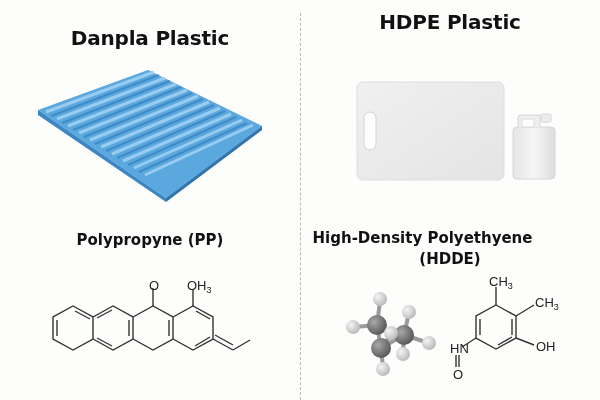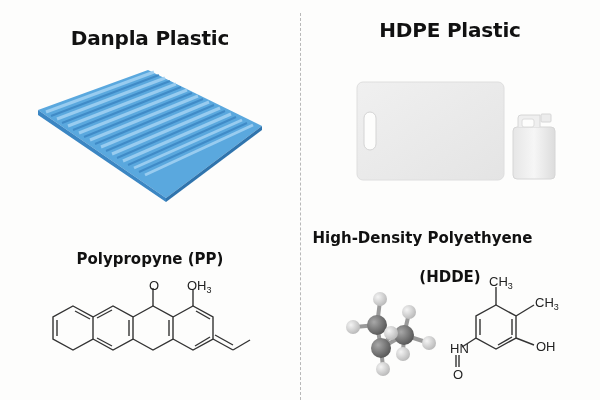--- a/index.html
+++ b/index.html
@@ -62,21 +62,21 @@
     <line x1="87" y1="90" x2="195" y2="43"></line>
     <line x1="98" y1="97" x2="206" y2="49"></line>
     <line x1="109" y1="104" x2="217" y2="55"></line>
   </g>
 
   <path d="M8,42 q6,6 10,2 q6,6 10,2 q6,6 10,2 q6,6 10,2 q6,6 10,2 q6,6 10,2 q6,6 10,2 q6,6 10,2 q6,6 10,2 q6,6 10,2 q6,6 10,2 q6,6 10,2 L136,130" fill="none" stroke="#2f78b6" stroke-width="1.5" opacity="0"></path>
   <path d="M8,42 L136,130 L136,134 L8,47 Z" fill="#3b86c3"></path>
   <path d="M136,130 L232,58 L232,62 L136,134 Z" fill="#2f74ad"></path>
 </svg>
 
-<div class="subtitle" style="left:0;width:300px;top:230px;margin-top:19px;">Polypropyne (PP)</div>
+<div class="subtitle" style="left:0;width:300px;top:230px;">Polypropyne (PP)</div>
 
 <svg class="abs" style="left:40px;top:280px;" width="230" height="110" viewBox="0 0 230 110">
   <g stroke="#333" stroke-width="1.4" fill="none">
 
     <polygon points="33,26 53,37 53,59 33,70 13,59 13,37"></polygon>
     <line x1="17" y1="40" x2="17" y2="56"></line>
     <line x1="35" y1="31" x2="50" y2="39"></line>
 
     <polyline points="53,37 73,26 93,37 93,59 73,70 53,59"></polyline>
     <line x1="57" y1="38" x2="72" y2="30"></line>
@@ -97,21 +97,21 @@
     <line x1="173" y1="59" x2="193" y2="70"></line>
     <line x1="175" y1="55" x2="193" y2="65"></line>
     <line x1="193" y1="70" x2="210" y2="60"></line>
   </g>
   <text x="109" y="10" font-family="Liberation Sans, sans-serif" font-size="13" fill="#222">O</text>
   <text x="147" y="10" font-family="Liberation Sans, sans-serif" font-size="13" fill="#222"><tspan>OH</tspan><tspan font-size="9" dy="3">3</tspan></text>
 </svg>
 
 <div class="divider"></div>
 
-<div class="title" style="left:300px;width:300px;top:10px;margin-top:8px;">HDPE Plastic</div>
+<div class="title" style="left:300px;width:300px;top:10px;">HDPE Plastic</div>
 
 <svg class="abs" style="left:350px;top:70px;" width="220" height="120" viewBox="0 0 220 120">
   <defs>
     <linearGradient id="board" x1="0" y1="0" x2="1" y2="1">
       <stop offset="0" stop-color="#f0f0f0"></stop>
       <stop offset="1" stop-color="#e4e4e4"></stop>
     </linearGradient>
     <linearGradient id="jug" x1="0" y1="0" x2="1" y2="0">
       <stop offset="0" stop-color="#e6e6e6"></stop>
       <stop offset="0.5" stop-color="#f6f6f6"></stop>
@@ -122,21 +122,21 @@
   <rect x="14" y="42" width="12" height="38" rx="6" fill="#fdfdfc" stroke="#d4d4d4"></rect>
   <g>
     <rect x="163" y="57" width="42" height="52" rx="4" fill="url(#jug)" stroke="#d6d6d6"></rect>
     <path d="M168,57 L168,48 Q168,45 171,45 L190,45 L190,57" fill="#efefef" stroke="#d6d6d6"></path>
     <rect x="172" y="49" width="12" height="8" rx="2" fill="#fdfdfc" stroke="#dcdcdc"></rect>
     <rect x="191" y="44" width="10" height="8" rx="1" fill="#ececec" stroke="#d6d6d6"></rect>
   </g>
 </svg>
 
 <div class="subtitle" style="left:300px;width:245px;top:228px;">High-Density Polyethyene</div>
-<div class="subtitle" style="left:300px;width:300px;top:267px;">(HDDE)</div>
+<div class="subtitle" style="left:300px;width:300px;top:249px;">(HDDE)</div>
 
 <svg class="abs" style="left:335px;top:285px;" width="110" height="95" viewBox="0 0 110 95">
   <defs>
     <radialGradient id="c" cx="0.35" cy="0.35" r="0.7">
       <stop offset="0" stop-color="#a8a8a8"></stop>
         <stop offset="1" stop-color="#555"></stop>
     </radialGradient>
     <radialGradient id="h" cx="0.35" cy="0.35" r="0.7">
       <stop offset="0" stop-color="#f4f4f4"></stop>
         <stop offset="1" stop-color="#b8b8b8"></stop>

